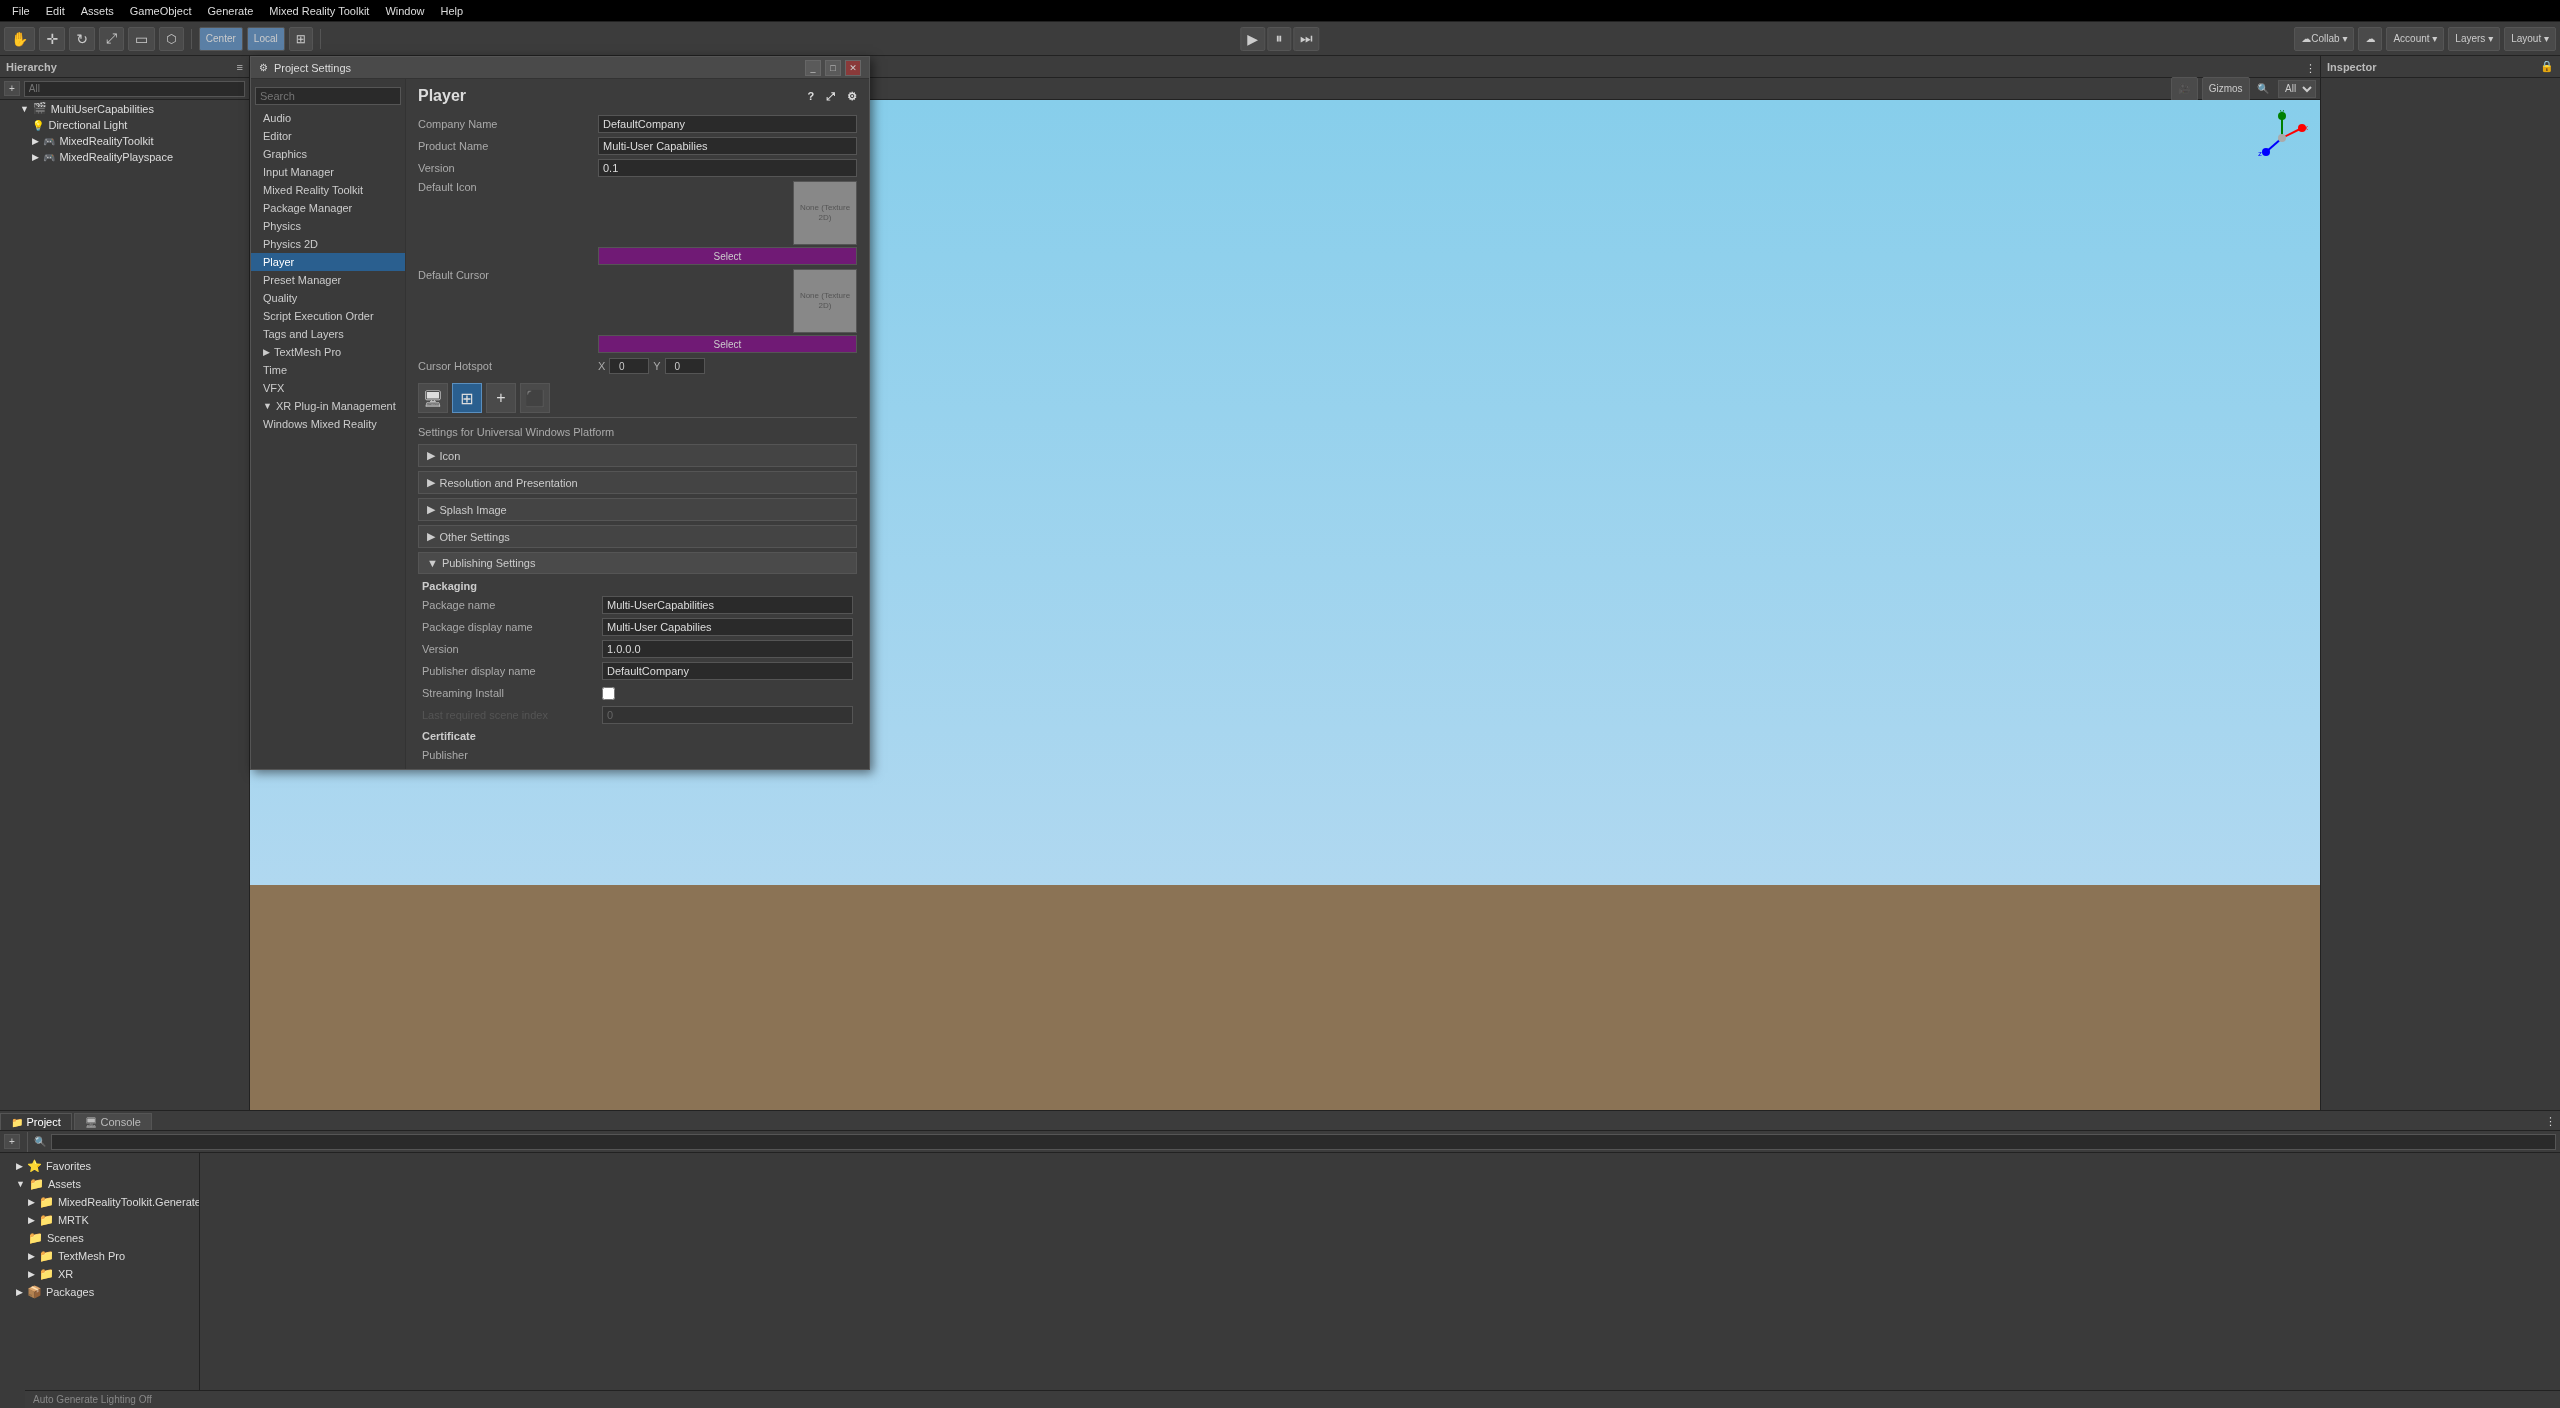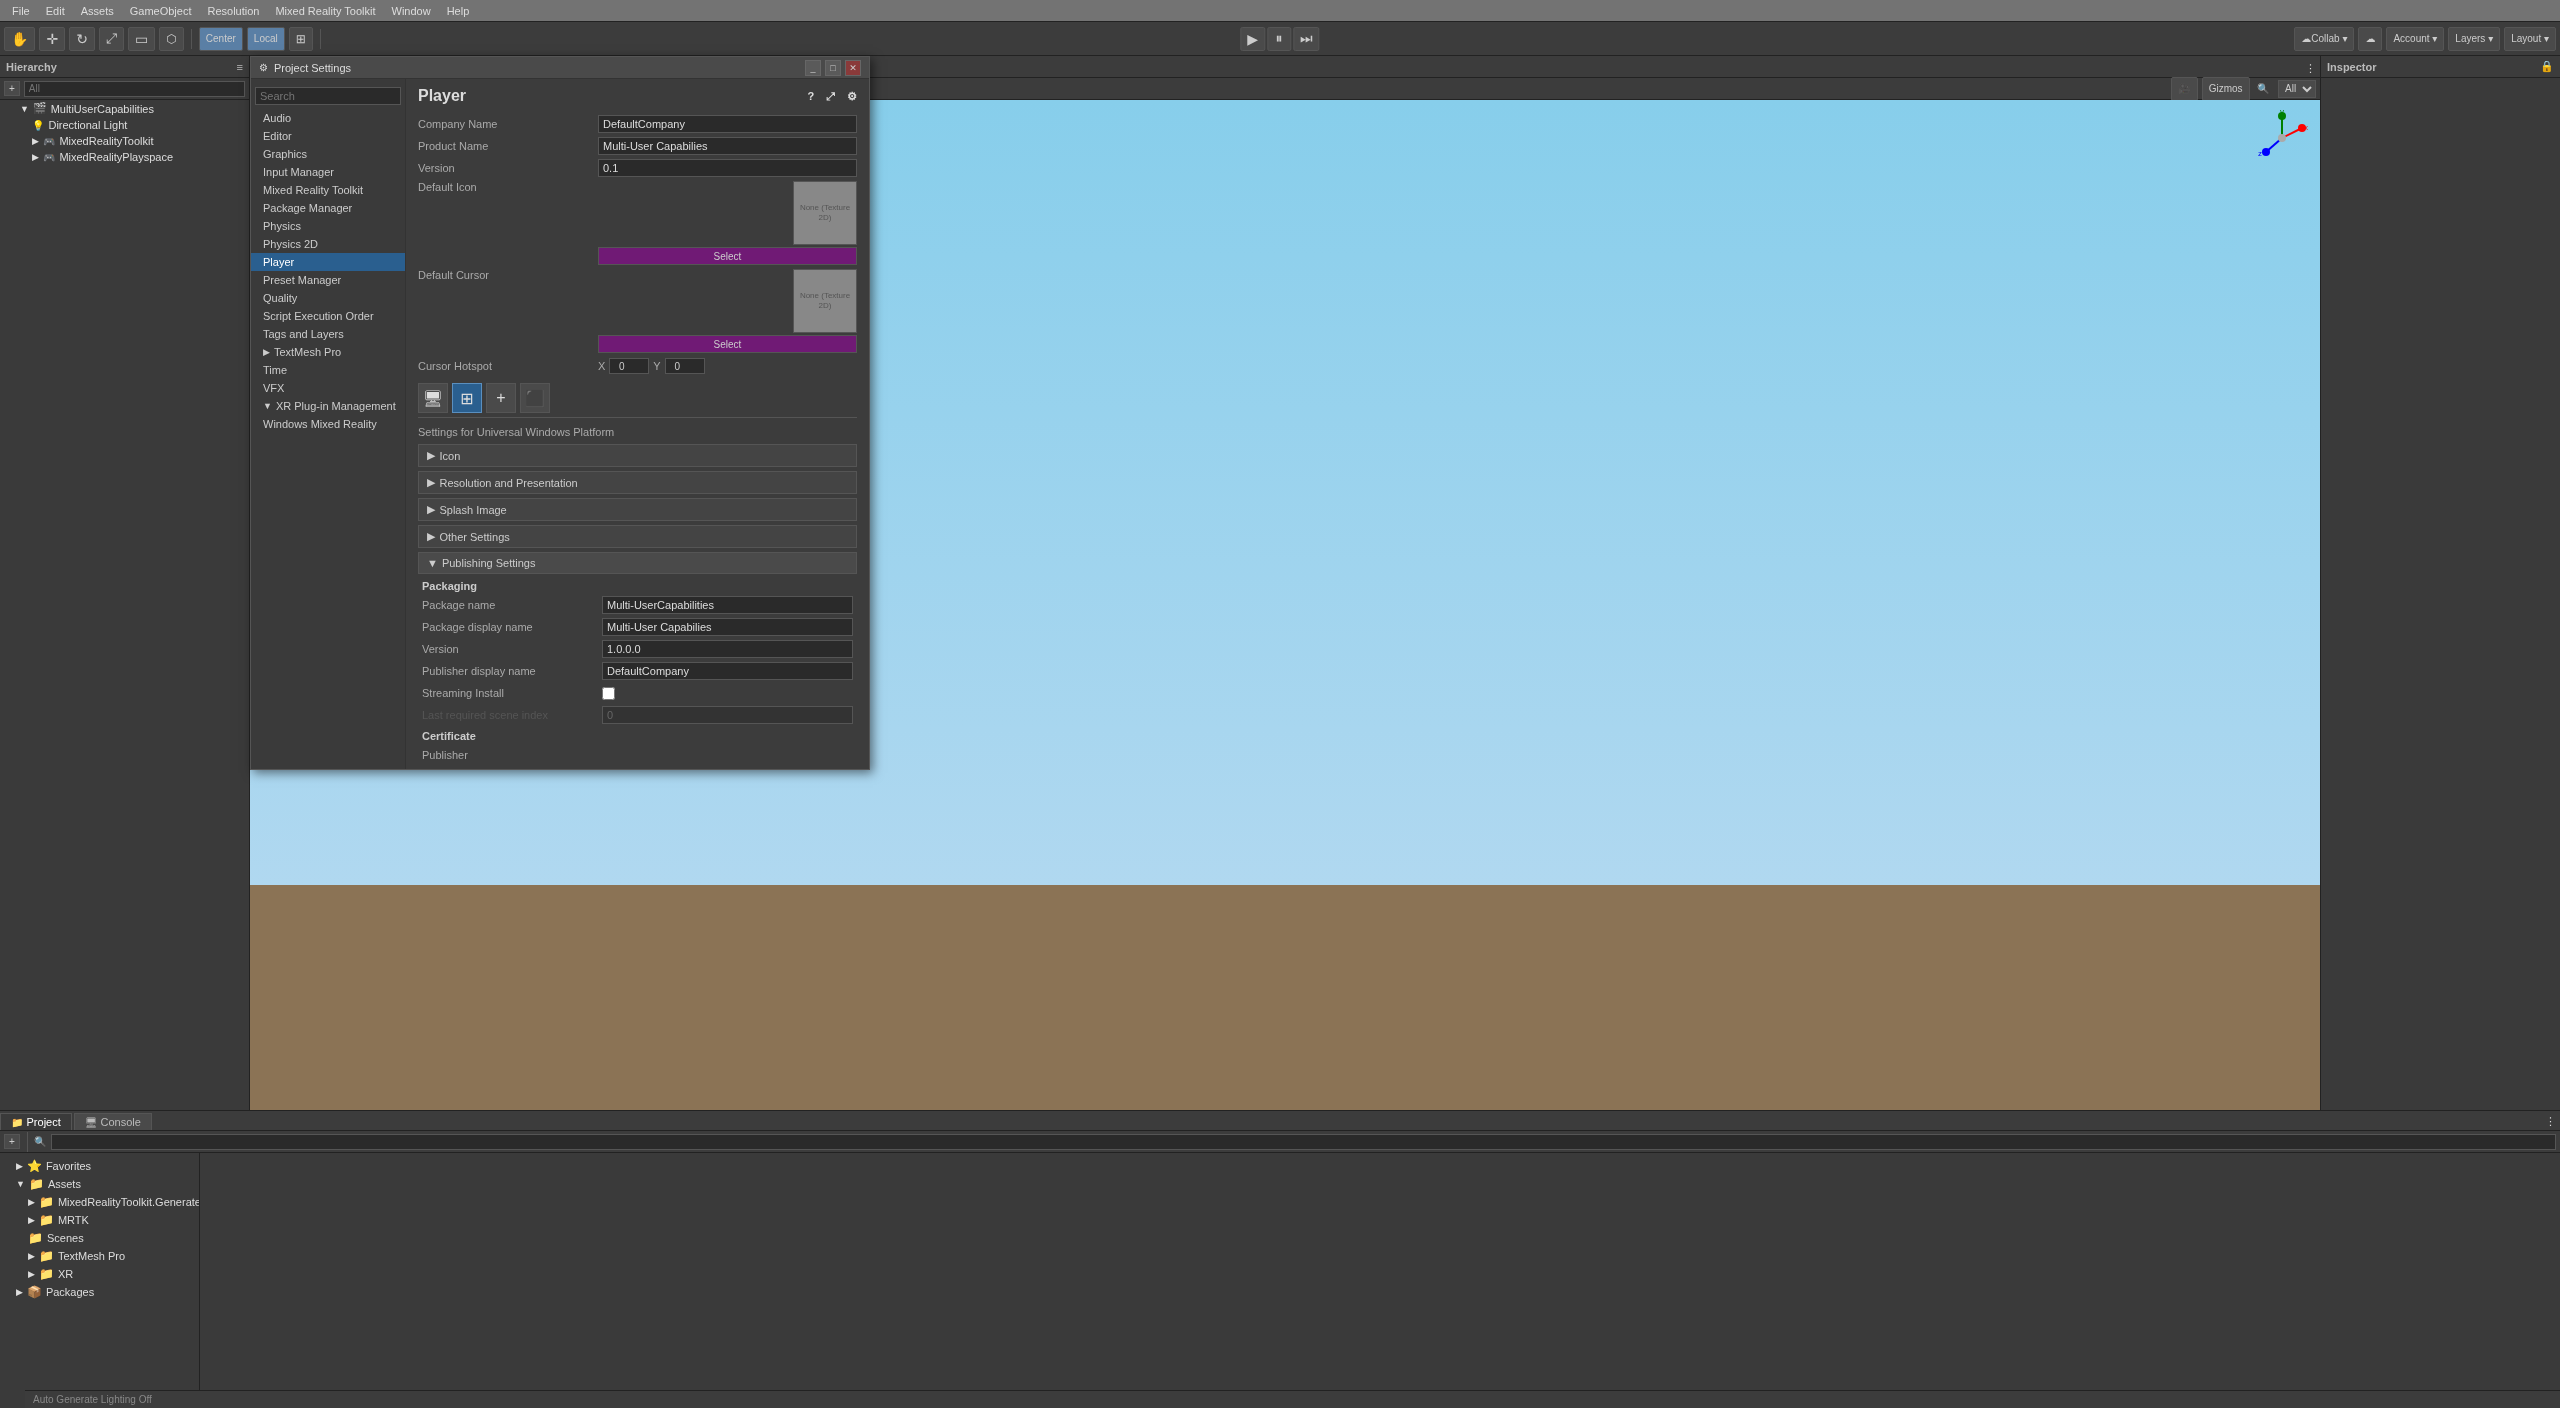--- a/index.html
+++ b/index.html
@@ -10,21 +10,21 @@
       color: #ddd;
       width: 2560px;
       height: 1408px;
       overflow: hidden;
       position: relative;
     }
 
     
     .menu-bar {
       height: 22px;
-      background: #737373;
+      background: #000000;
       display: flex;
       align-items: center;
       padding: 0 4px;
       border-bottom: 1px solid #222;
     }
     .menu-bar-item {
       padding: 2px 8px;
       color: #ddd;
       cursor: pointer;
       font-size: 11px;
@@ -424,21 +424,21 @@
     }
   </style>
 </head>
 <body>
 
 <div class="menu-bar">
   <div class="menu-bar-item">File</div>
   <div class="menu-bar-item">Edit</div>
   <div class="menu-bar-item">Assets</div>
   <div class="menu-bar-item">GameObject</div>
-  <div class="menu-bar-item">Resolution</div>
+  <div class="menu-bar-item">Generate</div>
   <div class="menu-bar-item">Mixed Reality Toolkit</div>
   <div class="menu-bar-item">Window</div>
   <div class="menu-bar-item">Help</div>
 </div>
 
 <div class="toolbar" style="position:relative;">
 
   <div class="toolbar-btn" style="font-size:14px;">✋</div>
   <div class="toolbar-btn" style="font-size:14px;">✛</div>
   <div class="toolbar-btn" style="font-size:14px;">↻</div>

